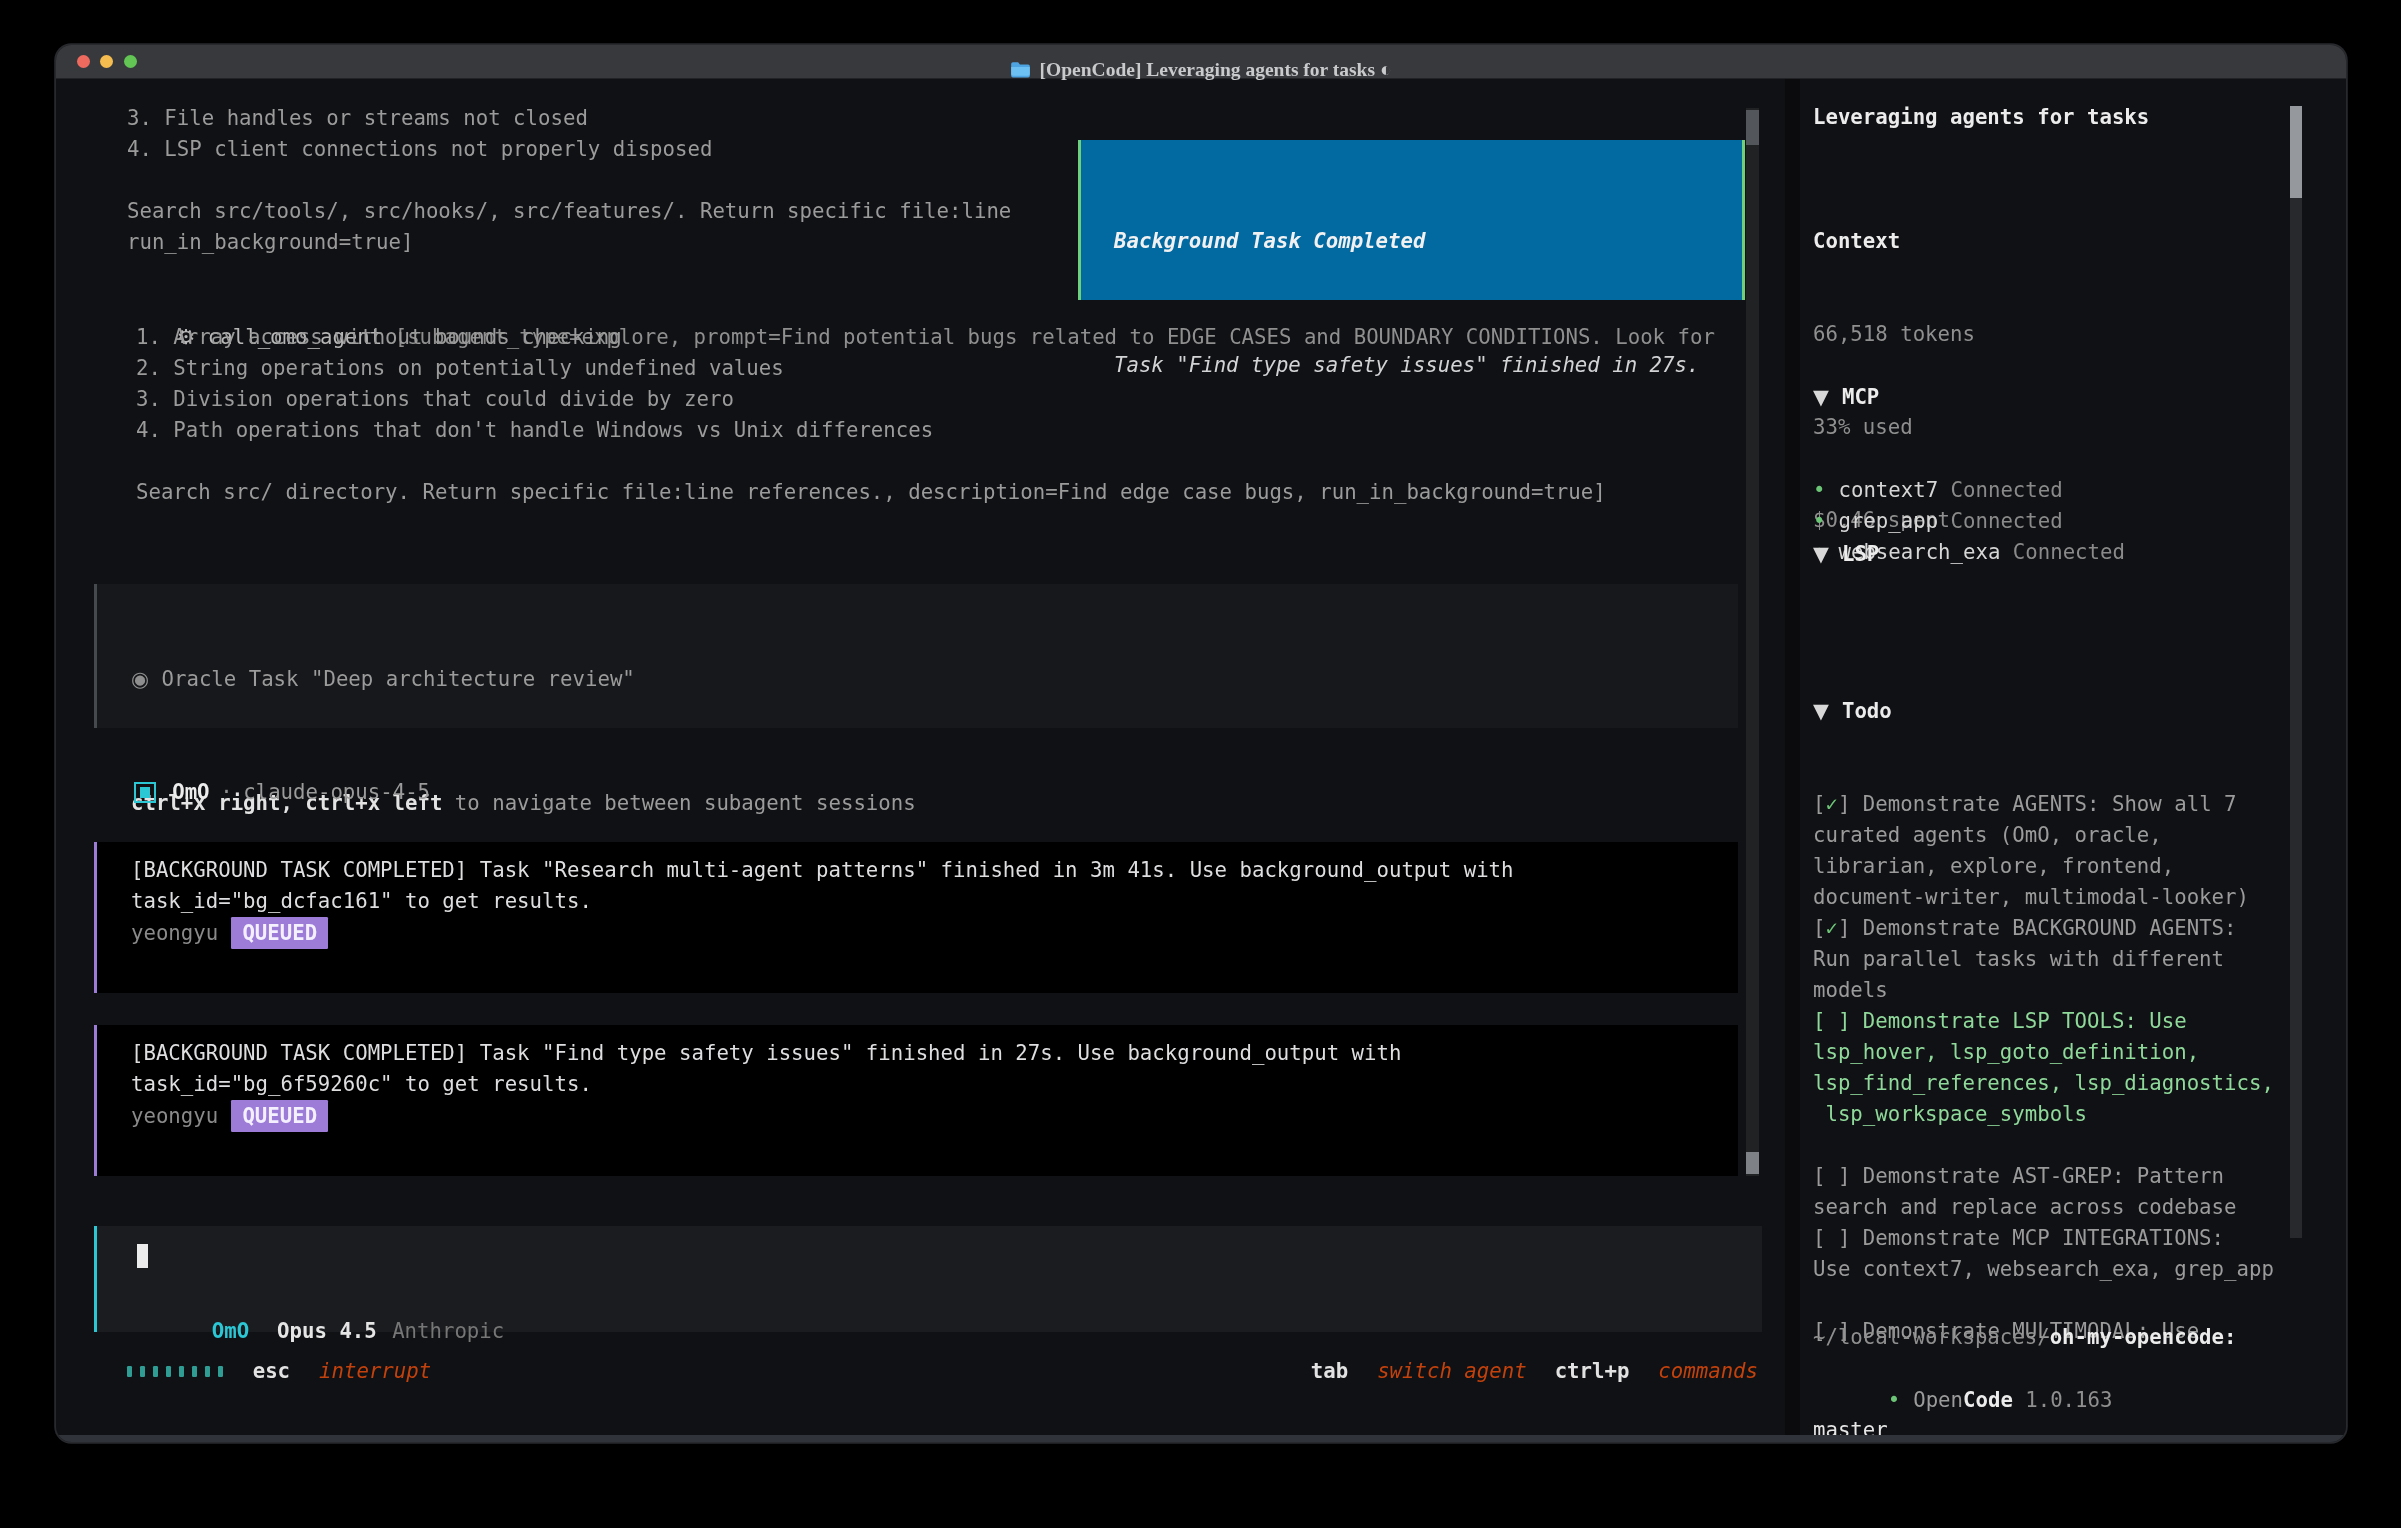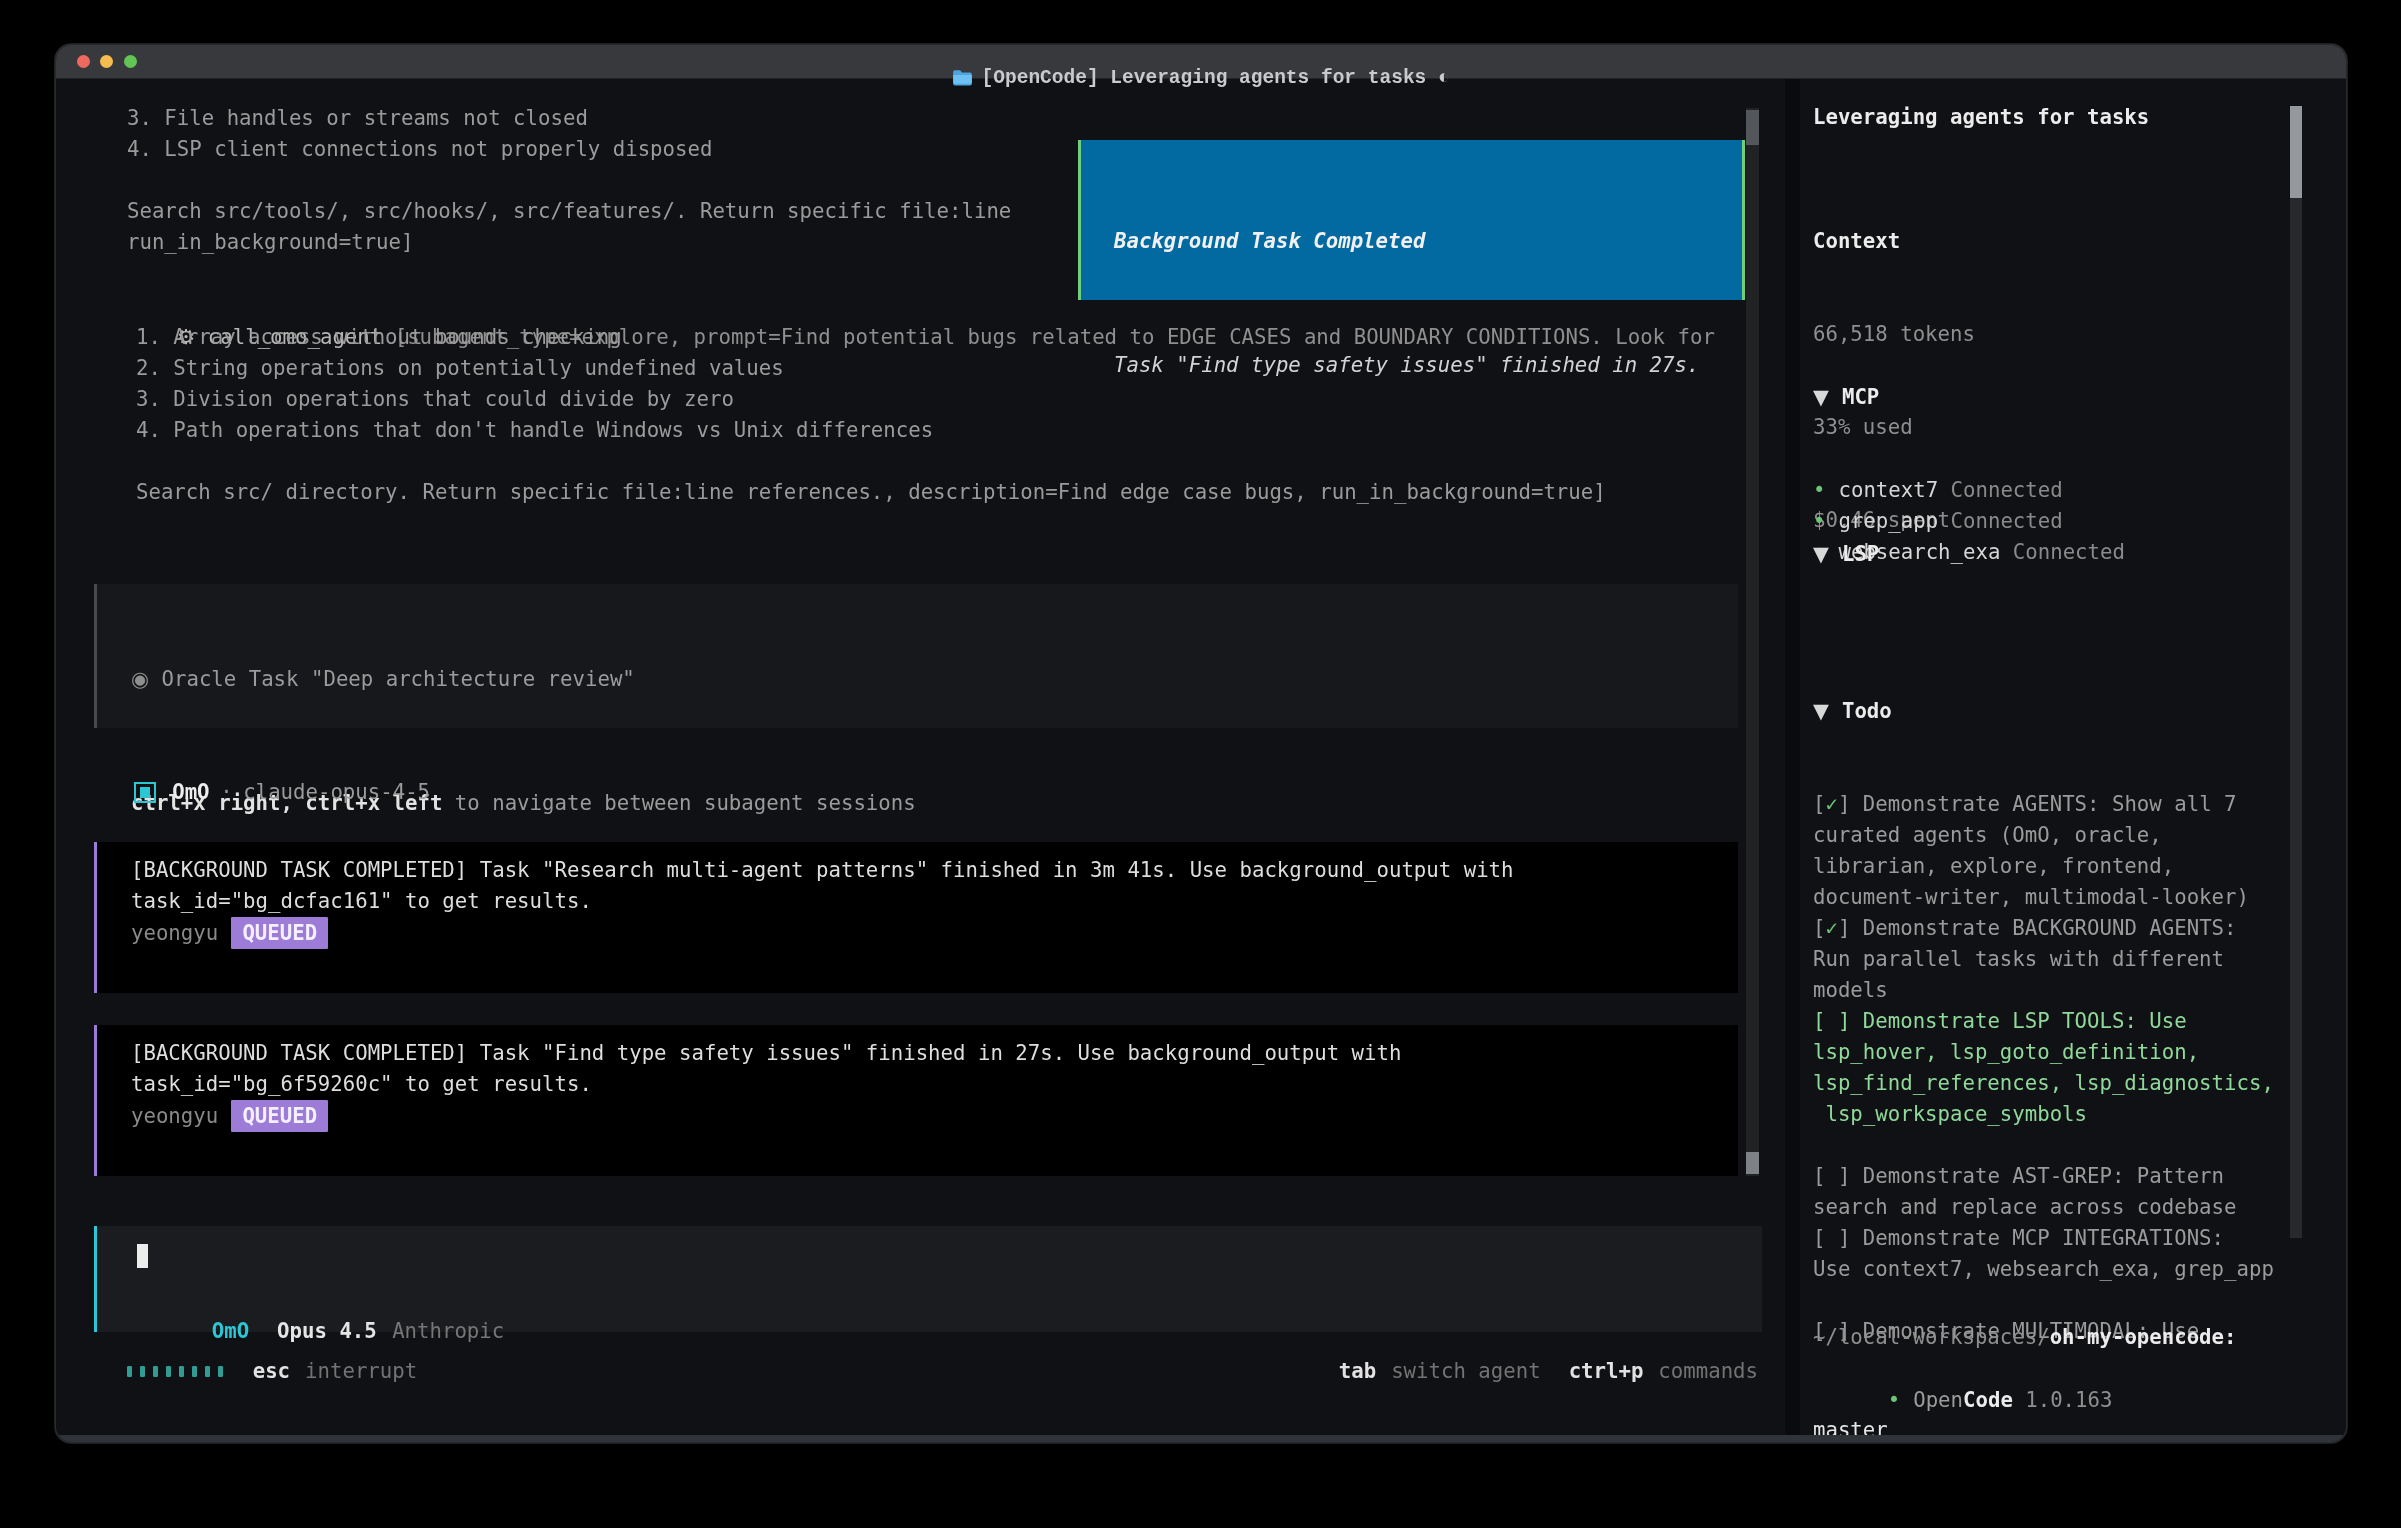--- a/index.html
+++ b/index.html
@@ -7,23 +7,23 @@
        font-family:"DejaVu Sans Mono",monospace;}
   .window{position:absolute;left:56px;top:45px;width:2290px;height:1397px;
           background:#101114;border-radius:15.4px;
           box-shadow:0 0 0 1.8px #27292d;overflow:hidden;}
   .titlebar{position:absolute;left:0;top:0;width:100%;height:33px;background:#38393d;
             border-bottom:1.2px solid #222326;}
   .tl{position:absolute;top:9.5px;width:13px;height:13px;border-radius:50%;display:block;}
   .tl.red{left:20.7px;background:#ee6a5f;}
   .tl.yellow{left:44px;background:#f5bd4f;}
   .tl.green{left:68px;background:#62c554;}
-  .title-center{position:absolute;left:0;top:16px;width:100%;height:33px;
+  .title-center{position:absolute;left:0;top:8px;width:100%;height:33px;
                 display:flex;align-items:center;justify-content:center;gap:8.3px;
-                color:#c9cacc;font-family:Liberation Mono, monospace;
+                color:#c9cacc;font-family:Liberation Serif, serif;
                 font-weight:bold;font-size:19.5px;}
   .bottombar{position:absolute;left:0;bottom:0;width:100%;height:7px;background:#303339;}
 
   
   .mono{font-size:20.7px;line-height:31px;white-space:pre;color:#9b9b9b;}
   .transcript{position:absolute;left:71px;top:58px;}
   .toolline{position:absolute;left:71px;top:246px;}
   .toolline .gear{color:#b9b9b9;font-family:"DejaVu Sans",sans-serif;}
   .toolline .toolname{color:#b7b7b7;}
   .toolline .toolargs{color:#8f8f8f;}
@@ -65,21 +65,21 @@
   .inputmeta .iagent{color:#2bc7d4;font-weight:bold;margin-right:28px;}
   .inputmeta .imodel{color:#e5e5e5;font-weight:bold;margin-right:15.4px;}
   .inputmeta .iprov{color:#767676;}
 
   .statusbar{position:absolute;left:71px;top:1311px;width:1631px;height:31px;
              display:flex;justify-content:space-between;align-items:center;}
   .sgroup{display:flex;align-items:center;}
   .dots{display:flex;align-items:center;gap:7.7px;margin-right:29.5px;}
   .dots span{width:5.3px;height:10.6px;border-radius:1.2px;background:#2f9d93;display:block;}
   .skey{color:#e2e2e2;font-weight:bold;}
-  .slabel{color:#737373;margin-left:15px;}
+  .slabel{color:#c2410c;margin-left:29px;font-style:italic;}
   .sgap{width:28px;}
 
   .vscroll{position:absolute;left:1690px;top:63px;width:13px;height:1068px;background:#202224;}
   .vthumb{position:absolute;left:0;top:1.8px;width:13px;height:35px;background:#53565a;}
   .vthumb2{position:absolute;left:0;top:1044px;width:13px;height:22px;background:#7e8185;}
 
   
   .sidebar{position:absolute;left:1757px;top:0;width:496px;}
   .sb-abs{position:absolute;left:0;}
   .sb-title{top:57px;color:#ececec;font-weight:bold;}

